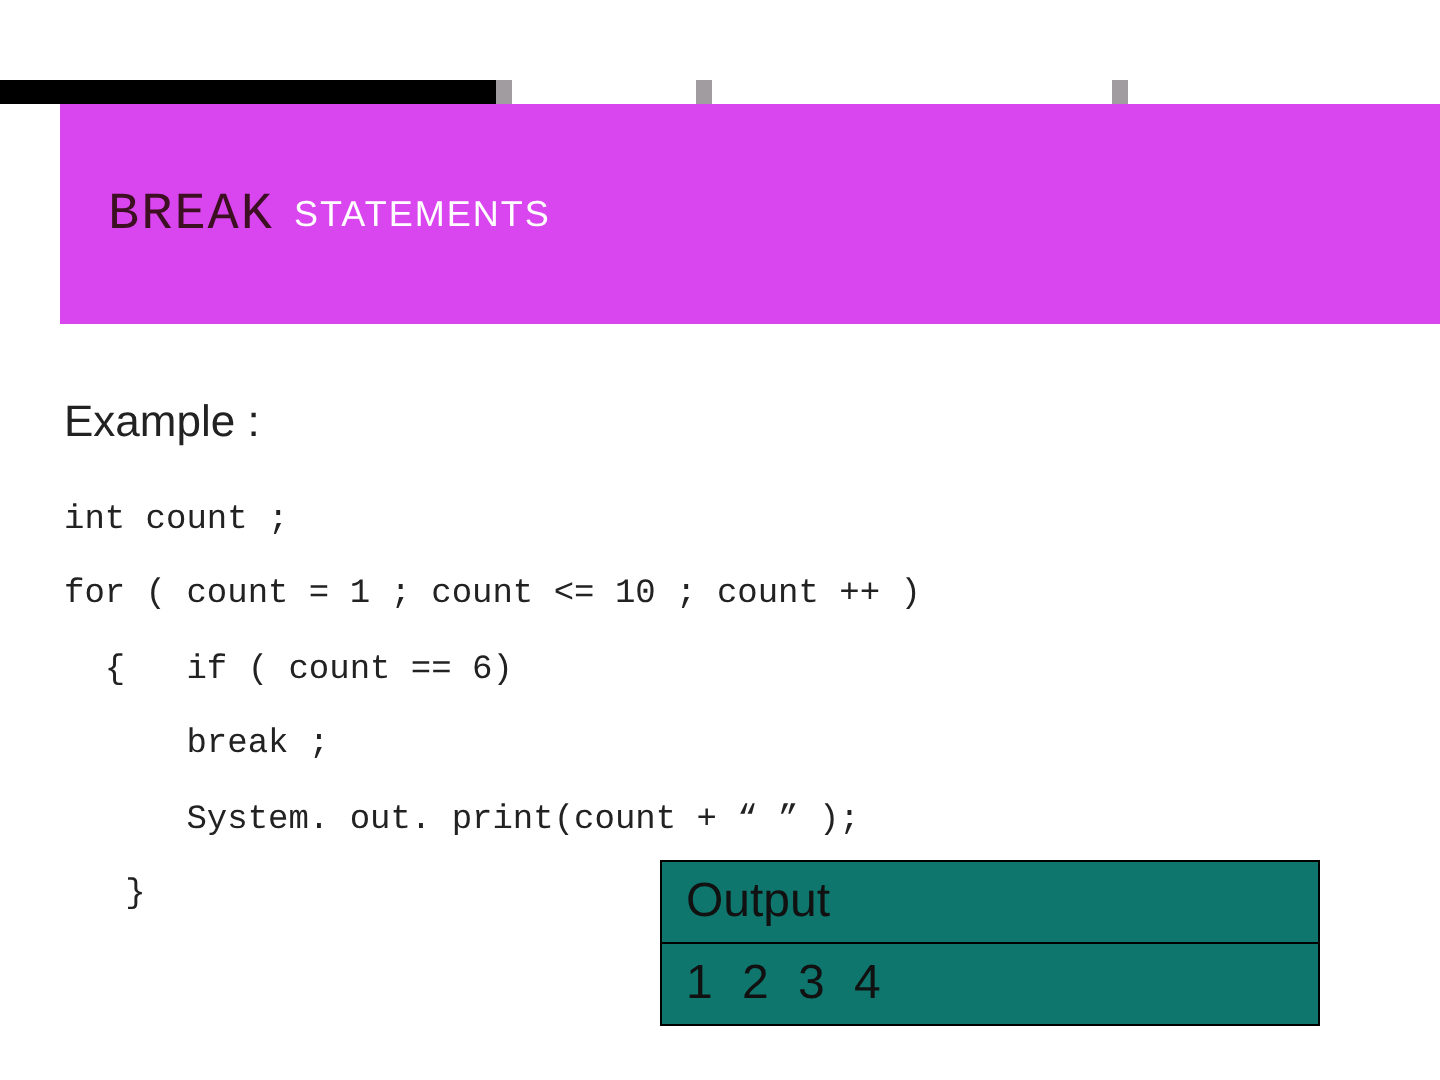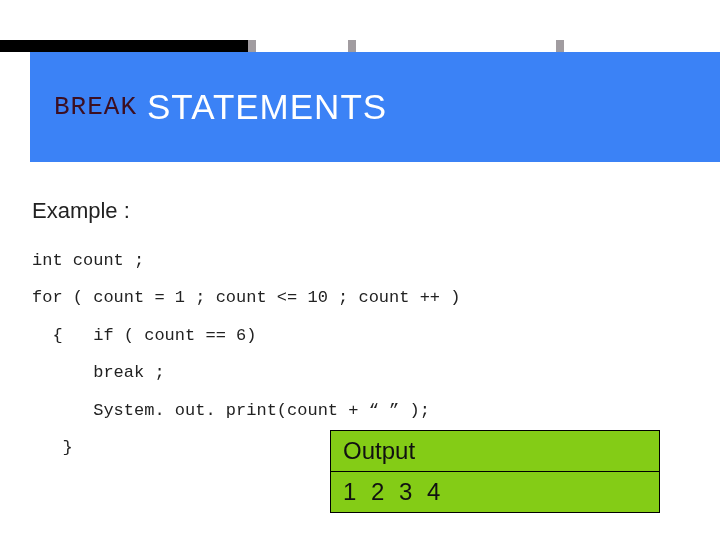--- a/index.html
+++ b/index.html
@@ -17,38 +17,38 @@
     margin-top: 40px;
   }
   .bar1 { background: #000; flex: 0 0 248px; height: 12px; }
   .bar2 { background: #a19ca0; flex: 0 0 8px; height: 12px; }
   .bar3 { background: #fff; flex: 0 0 92px; height: 12px; }
   .bar4 { background: #a19ca0; flex: 0 0 8px; height: 12px; }
   .bar5 { background: #fff; flex: 0 0 200px; height: 12px; }
   .bar6 { background: #a19ca0; flex: 0 0 8px; height: 12px; }
   .bar7 { background: #fff; flex: 1; height: 12px; }
   .title-block {
-    background: #3b82f6;
+    background: #d946ef;
     width: calc(100% - 30px);
     margin-left: 30px;
     height: 110px;
     display: flex;
     align-items: center;
     padding-left: 24px;
   }
   .title-break {
     font-family: "Courier New", monospace;
     color: #3c0f22;
     font-size: 26px;
     letter-spacing: 1px;
     margin-right: 10px;
   }
   .title-rest {
     color: #fff;
-    font-size: 35px;
+    font-size: 18px;
     letter-spacing: 1px;
     font-weight: 400;
   }
   .content {
     padding: 36px 32px 0 32px;
   }
   .example-label {
     font-size: 22px;
     color: #222;
     margin-bottom: 18px;
@@ -59,21 +59,21 @@
     color: #222;
     line-height: 2.2;
     white-space: pre;
   }
   .output-box {
     position: absolute;
     left: 330px;
     top: 430px;
     width: 330px;
     border: 1.5px solid #000;
-    background: #84cc16;
+    background: #0f766e;
   }
   .output-row {
     padding: 6px 12px;
     font-size: 24px;
     color: #111;
   }
   .output-row.top {
     border-bottom: 1.5px solid #000;
   }
   .output-nums {

